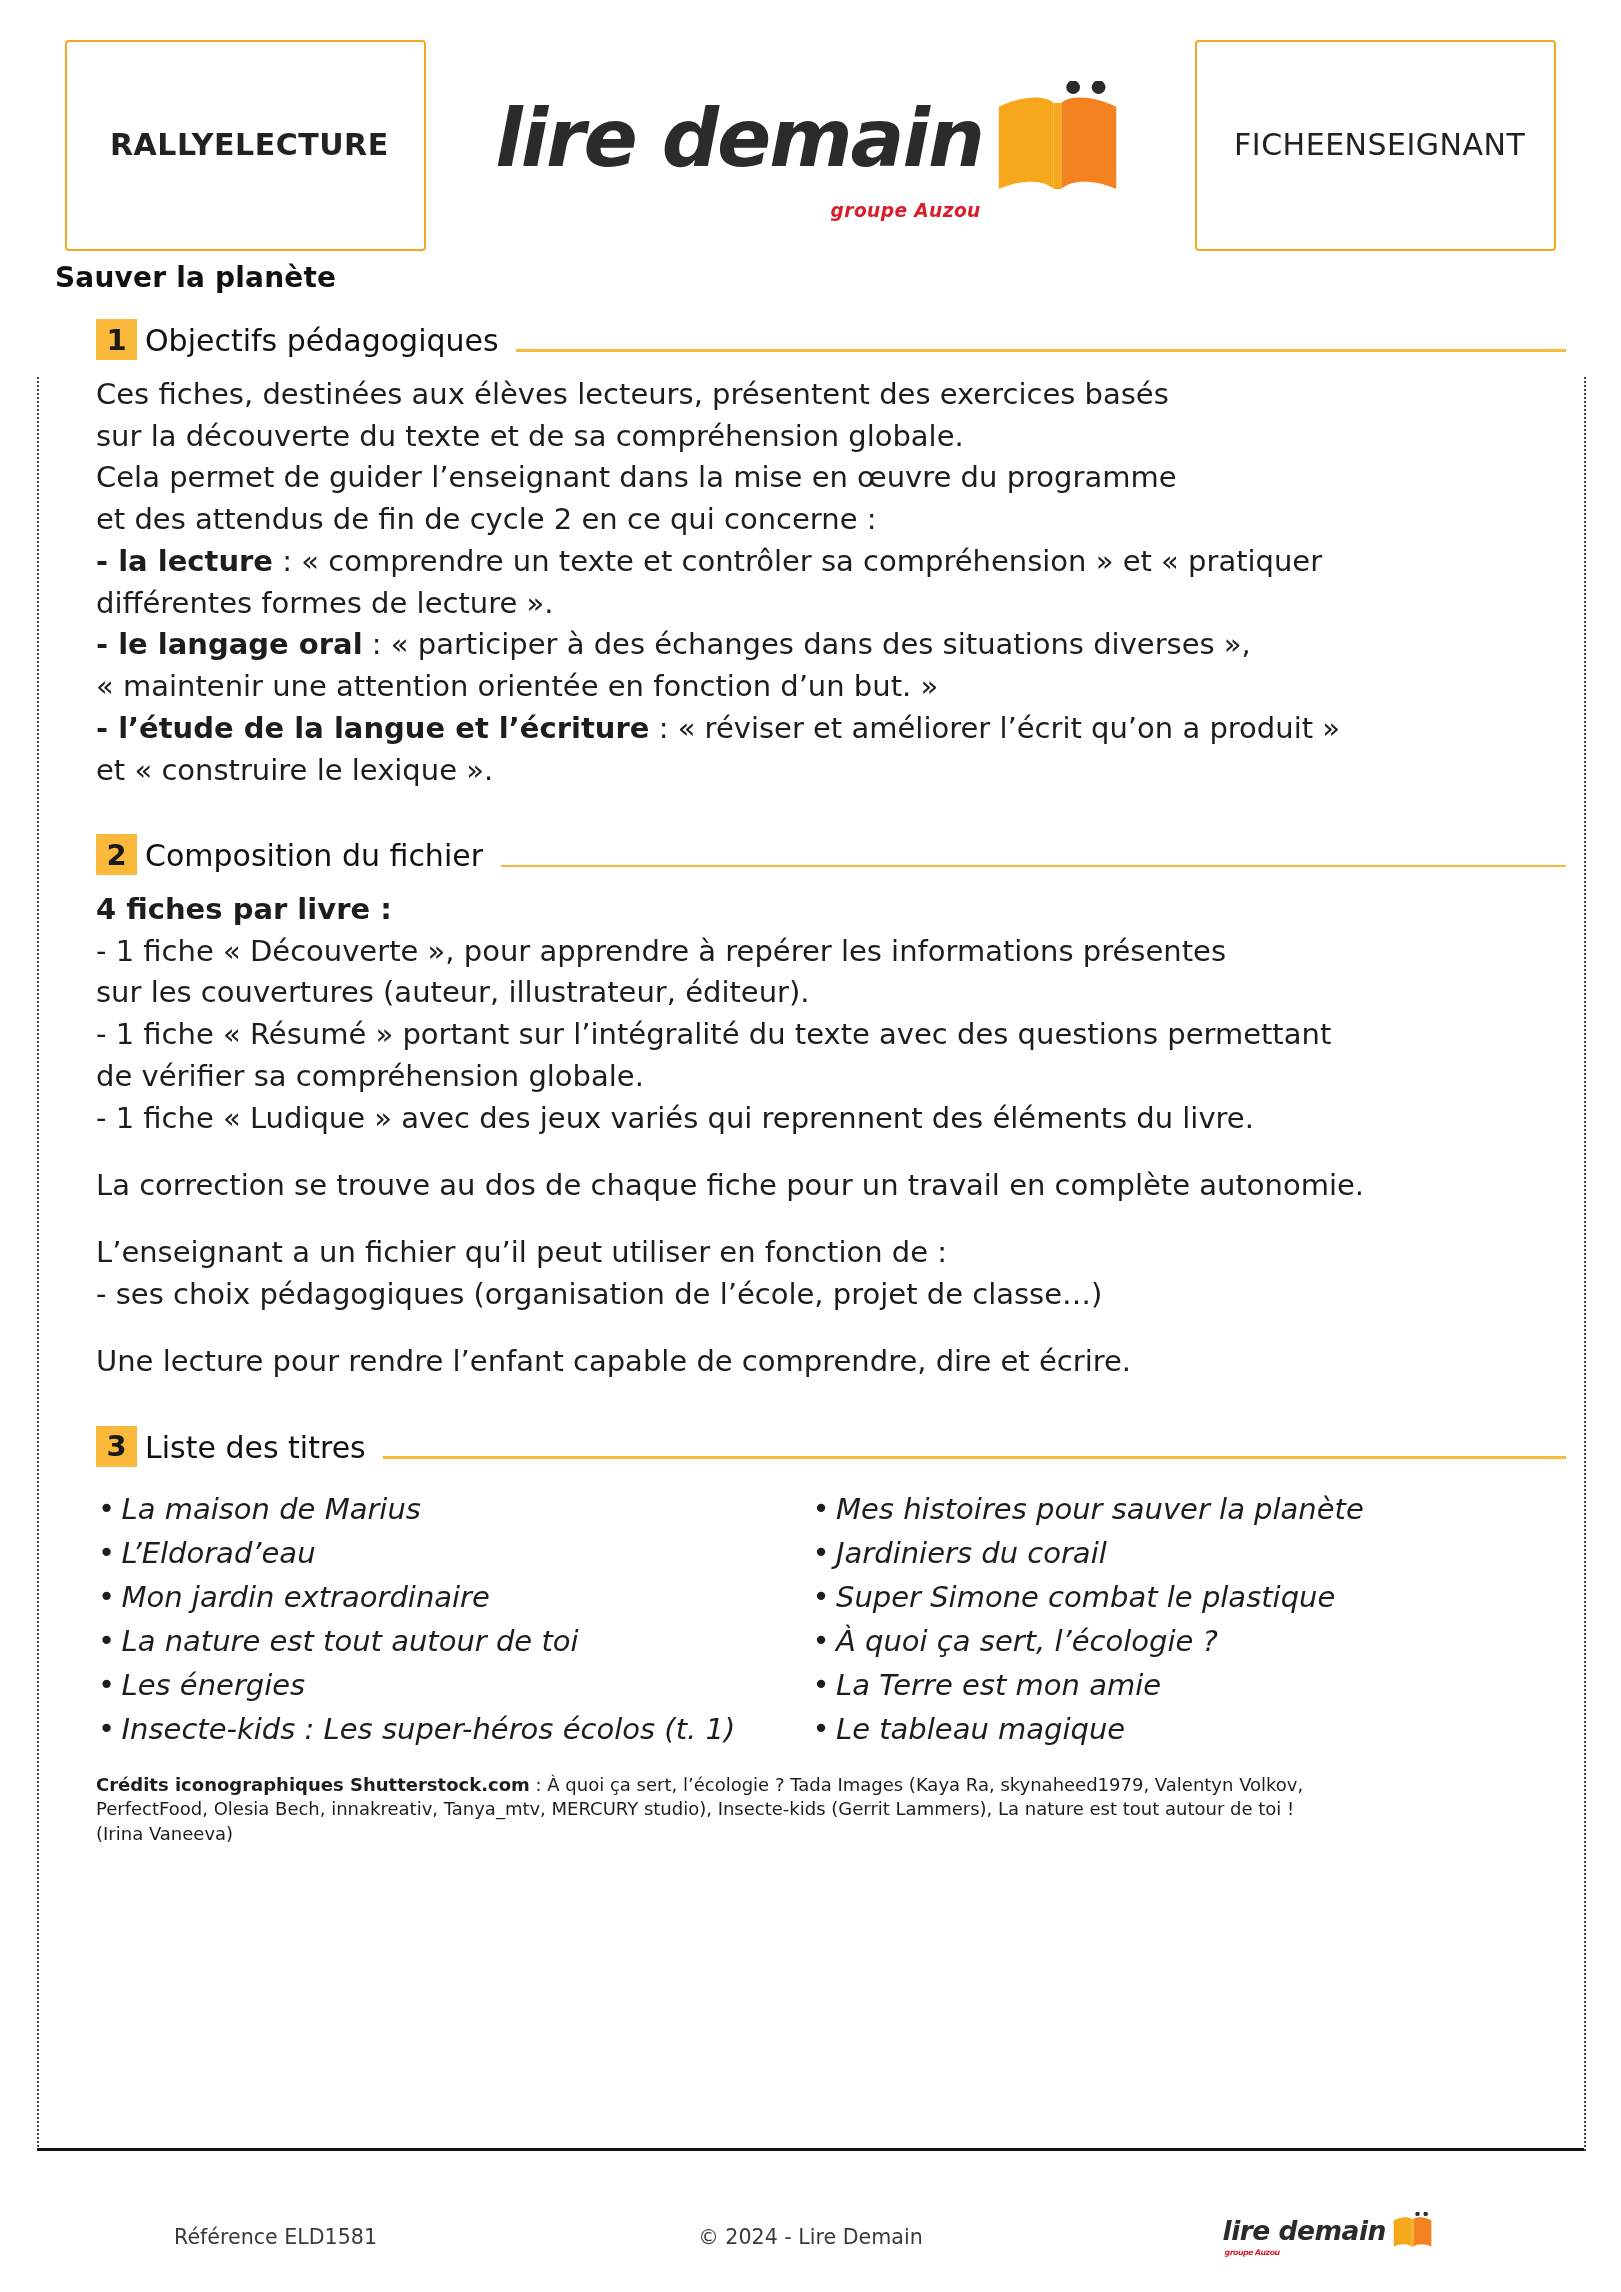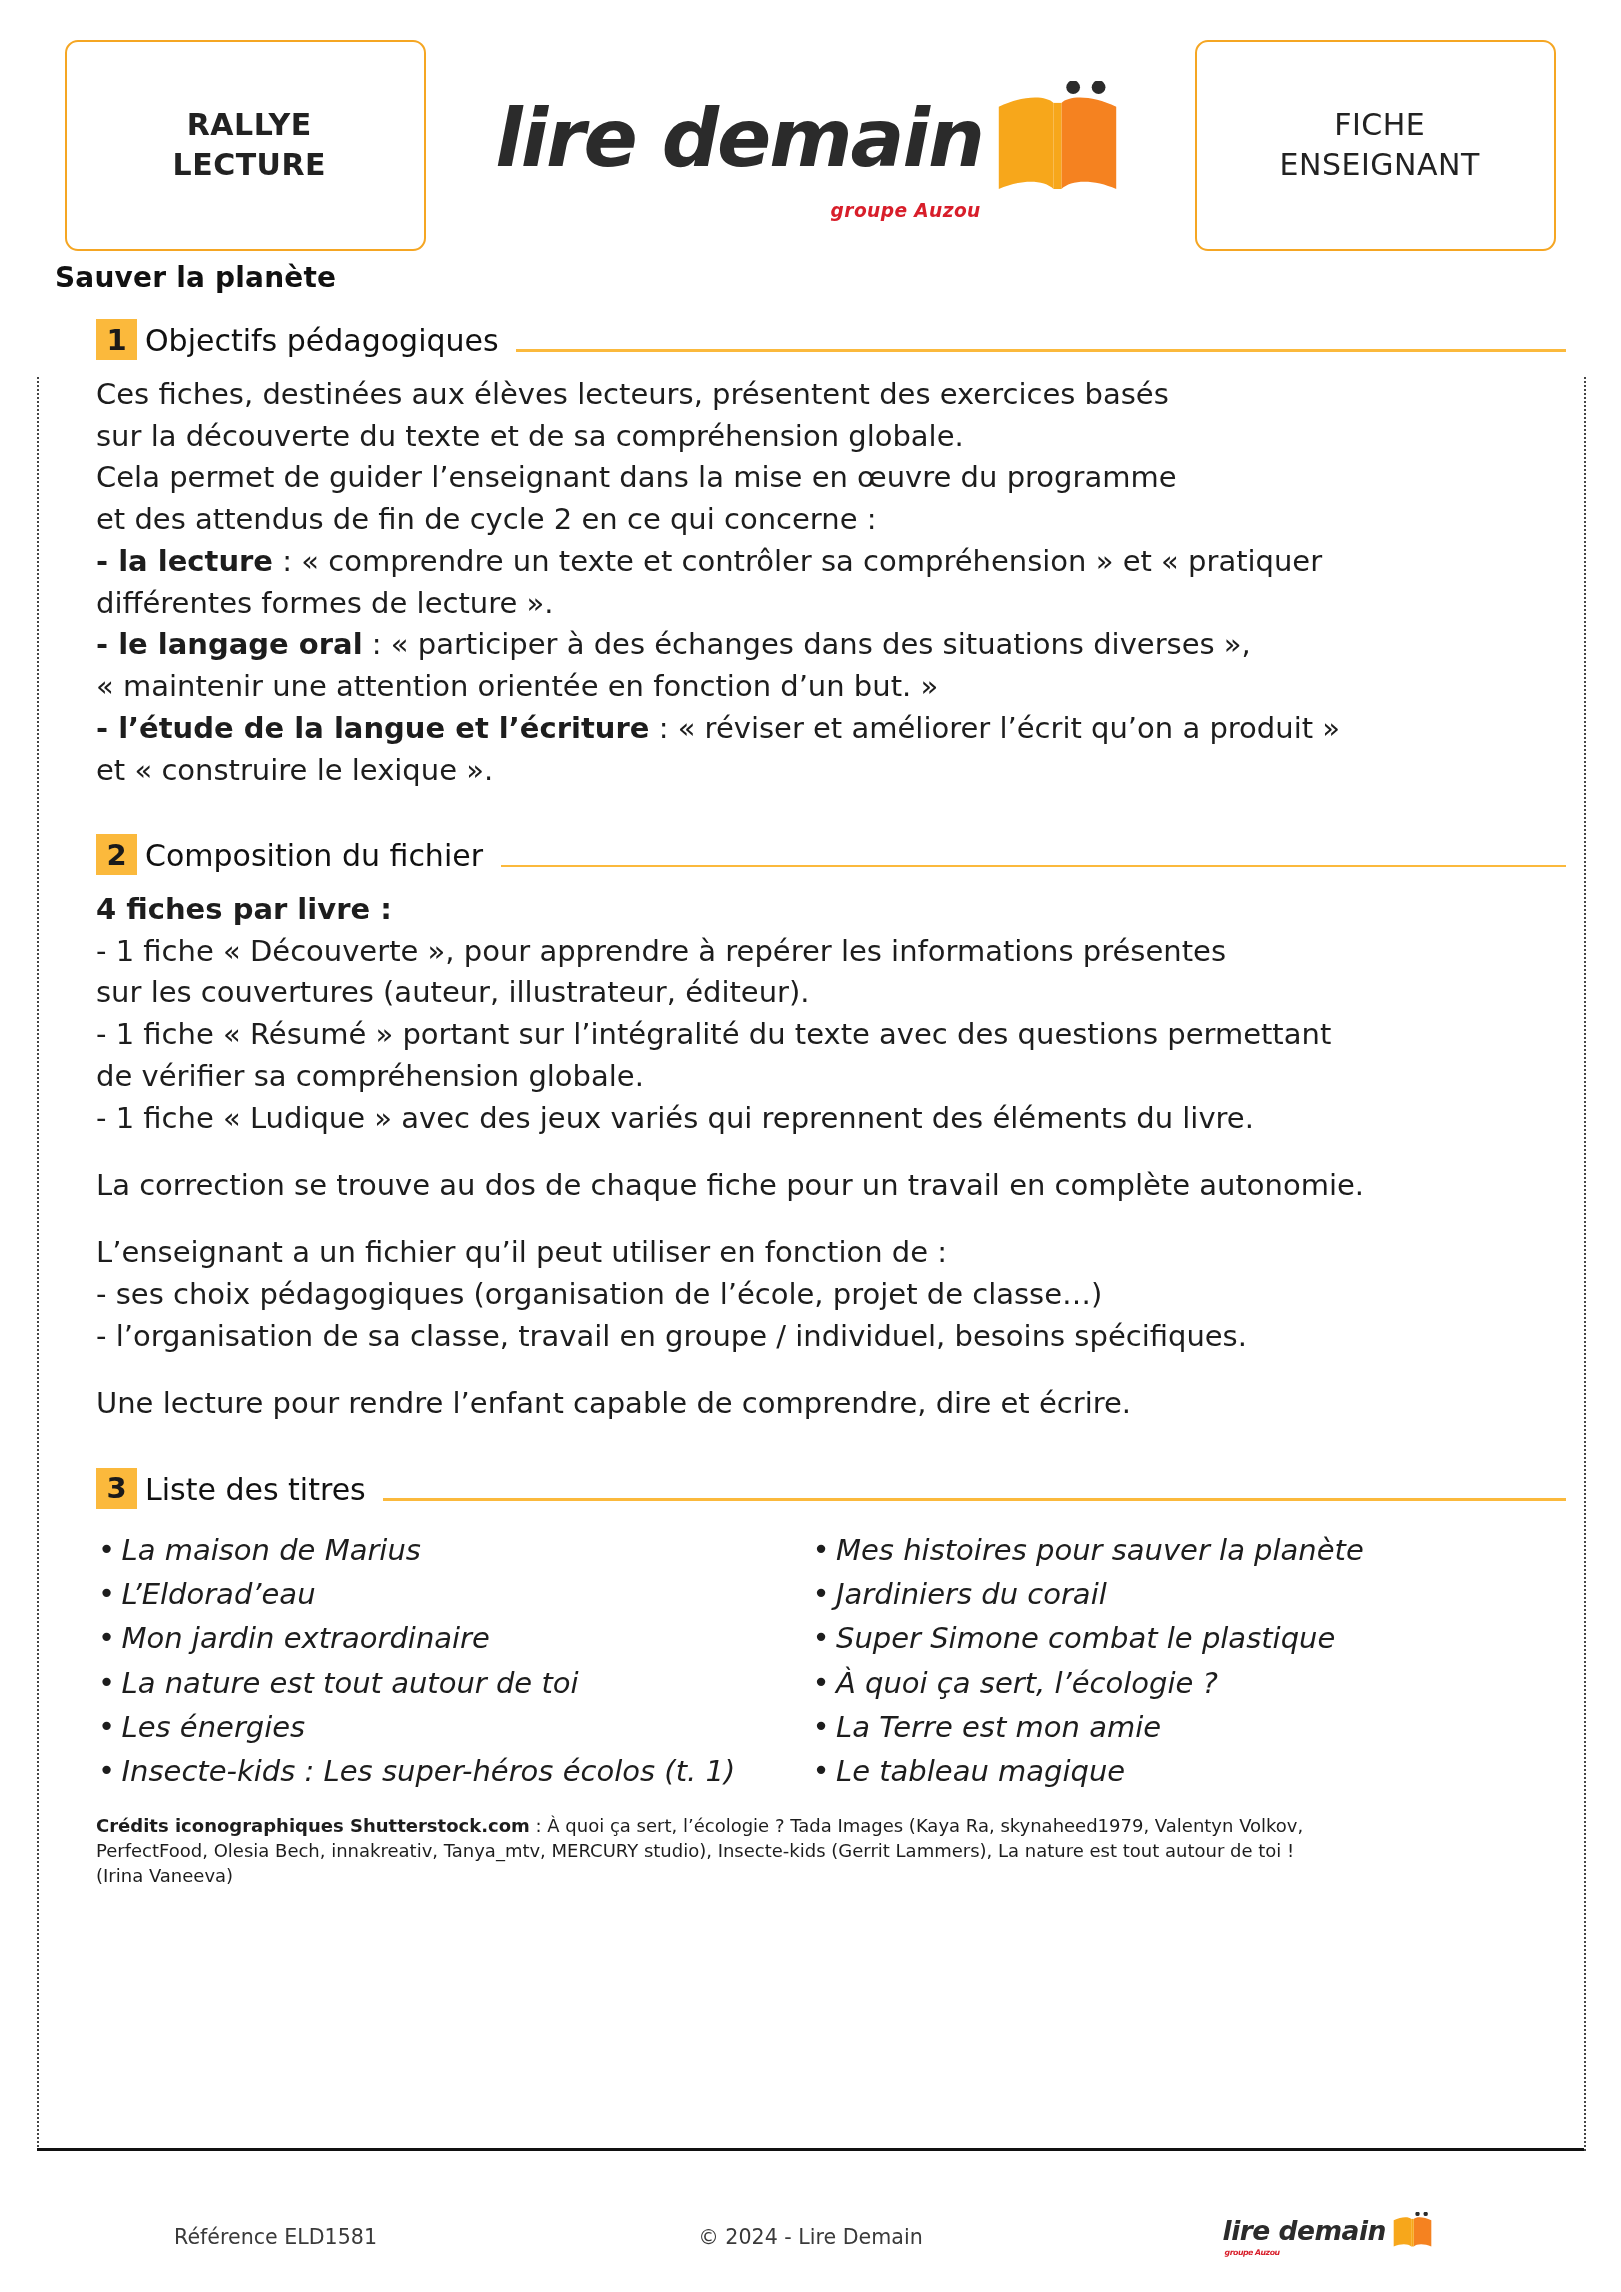--- a/index.html
+++ b/index.html
@@ -30,23 +30,23 @@
     align-items: center;
     justify-content: space-between;
     height: 196px;
     padding: 0 9.8px;
     box-sizing: border-box;
   }
   .corner-box {
     width: 361px;
     height: 211px;
     border: 2.9px solid #F5A623;
-    border-radius: 13px;
-    display: flex;
-    flex-direction: column;
+    border-radius: 4px;
+    display: flex;
+    flex-direction: row;
     align-items: center;
     justify-content: center;
     box-sizing: border-box;
     padding-left: 8px;
   }
   .corner-box span {
     font-family: "DejaVu Sans", sans-serif;
     font-size: 30px;
     letter-spacing: 0.5px;
     color: #222;
@@ -315,21 +315,20 @@
     <p>- 1 fiche « Découverte », pour apprendre à repérer les informations présentes</p>
     <p>sur les couvertures (auteur, illustrateur, éditeur).</p>
     <p>- 1 fiche « Résumé » portant sur l’intégralité du texte avec des questions permettant</p>
     <p>de vérifier sa compréhension globale.</p>
     <p>- 1 fiche « Ludique » avec des jeux variés qui reprennent des éléments du livre.</p>
     <div class="gap"></div>
     <p>La correction se trouve au dos de chaque fiche pour un travail en complète autonomie.</p>
     <div class="gap"></div>
     <p>L’enseignant a un fichier qu’il peut utiliser en fonction de :</p>
     <p>- ses choix pédagogiques (organisation de l’école, projet de classe…)</p>
-    <p>- l’organisation de sa classe, travail en groupe / individuel, besoins spécifiques.</p>
     <div class="gap"></div>
     <p>Une lecture pour rendre l’enfant capable de comprendre, dire et écrire.</p>
   </div>
 
   <div class="section-head" style="margin-top:43px;">
     <div class="sec-num">3</div>
     <div class="sec-title">Liste des titres</div>
     <div class="sec-rule"></div>
   </div>
 

